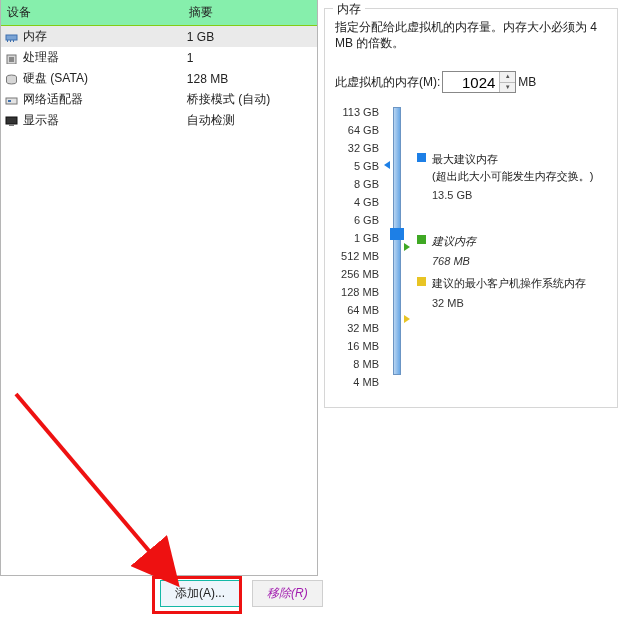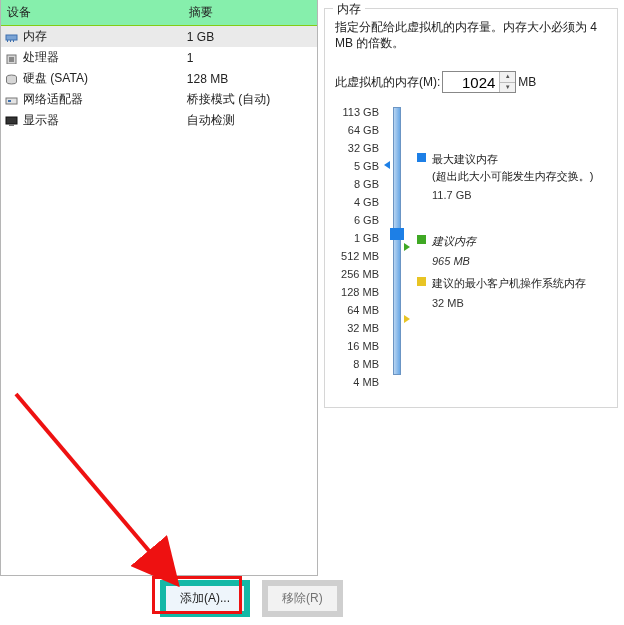--- a/index.html
+++ b/index.html
@@ -189,29 +189,30 @@
   top: 580px;
   display: flex;
   gap: 12px;
   align-items: center;
 }
 button.win {
   font-family: inherit;
   font-size: 12px;
   padding: 4px 14px;
   background: #eef5fb;
-  border: 6px solid #14b8a6;
+  border: 1px solid #14b8a6;
   color: #222;
   cursor: pointer;
 }
 button.win.disabled {
   background: #f2f2f2;
   border-color: #cfcfcf;
-  color: #737373;
+  color: #a21caf;
   cursor: default;
+  font-style: italic;
 }
 .hi-box {
   position: absolute;
   left: 152px;
   top: 576px;
   width: 84px;
   height: 32px;
   border: 3px solid #e11;
   pointer-events: none;
 }
@@ -328,28 +329,28 @@
             <div class="ptr ptr-right" style="top:207px;border-left-color:#e8c424"></div>
           </div>
         </div>
 
         <div class="legend">
           <div class="legend-item sub1">
             <div class="swatch sw-blue"></div>
             <div class="txt">
               <div>最大建议内存</div>
               <div>(超出此大小可能发生内存交换。)</div>
-              <div class="value">11.7 GB</div>
+              <div class="value">13.5 GB</div>
             </div>
           </div>
           <div class="legend-item sub2">
             <div class="swatch sw-green"></div>
             <div class="txt">
               <div>建议内存</div>
-              <div class="value">965 MB</div>
+              <div class="value">768 MB</div>
             </div>
           </div>
           <div class="legend-item sub3">
             <div class="swatch sw-yellow"></div>
             <div class="txt">
               <div>建议的最小客户机操作系统内存</div>
               <div class="value">32 MB</div>
             </div>
           </div>
         </div>

